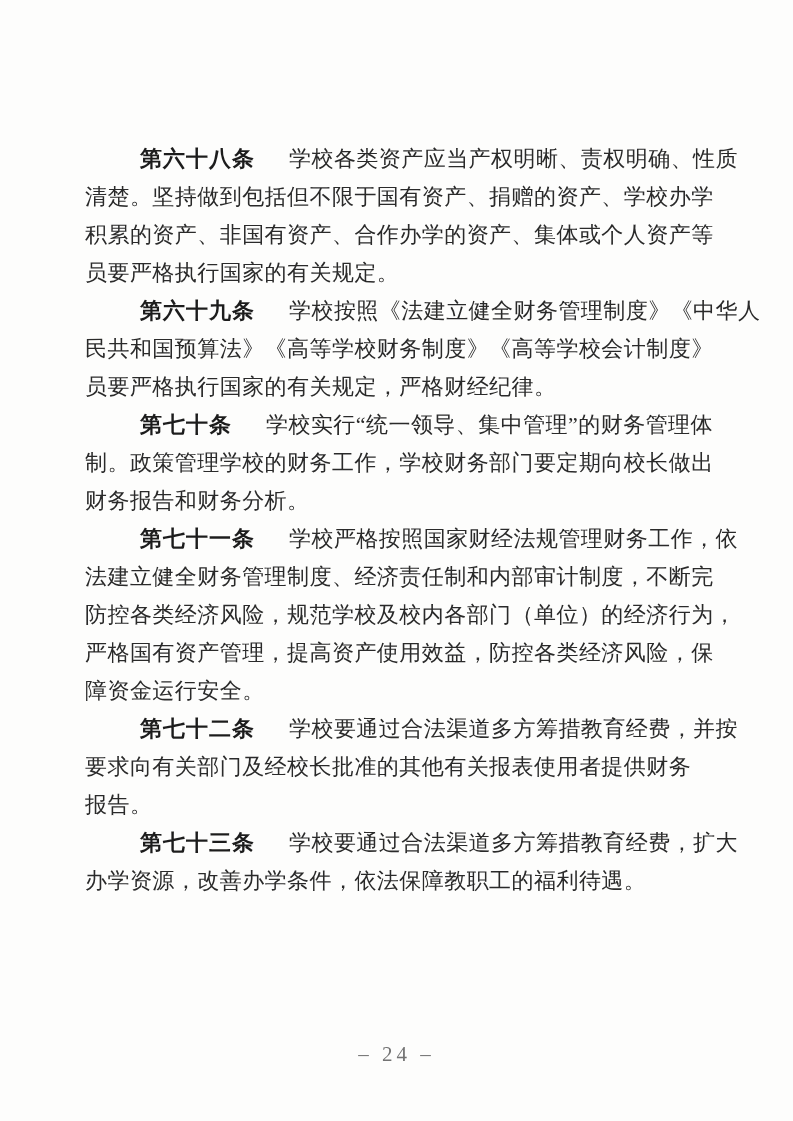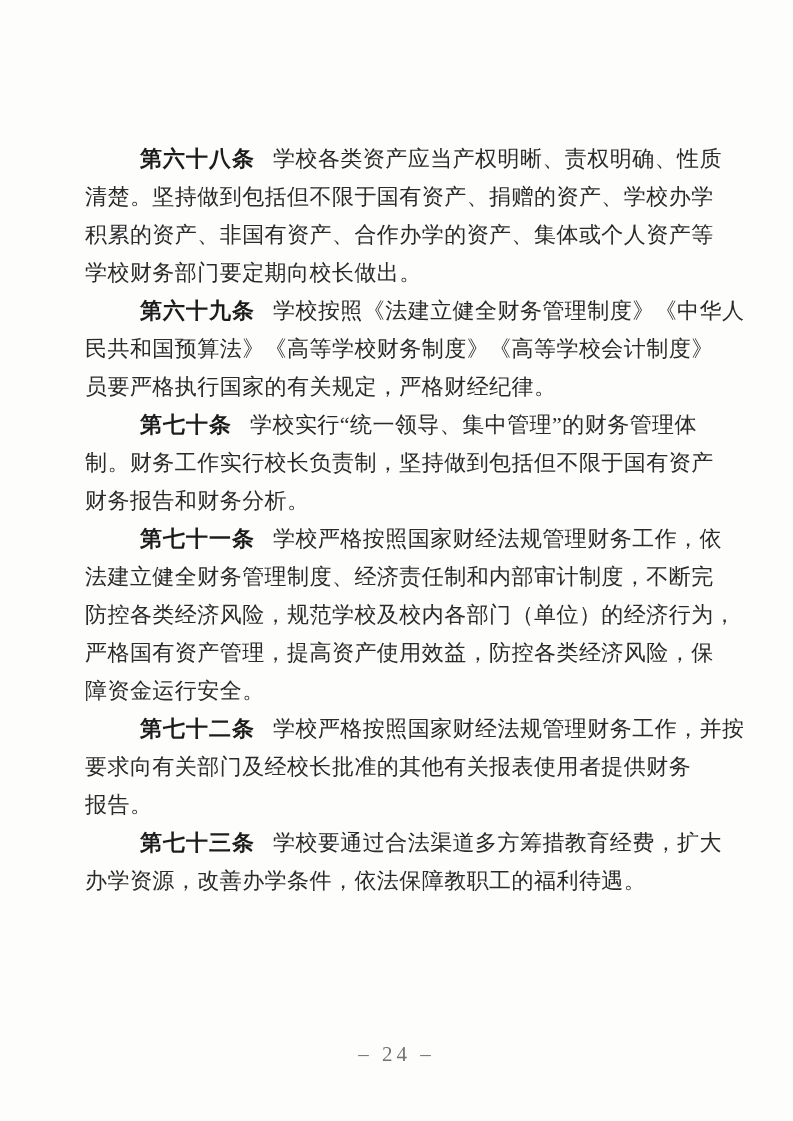--- a/index.html
+++ b/index.html
@@ -34,21 +34,21 @@
     white-space: nowrap;
     color: #2a2a2a;
   }
   .first-line {
     padding-left: 55px;
   }
   .article-no {
     font-family: "Liberation Sans", "DejaVu Sans", sans-serif;
     font-weight: 700;
     color: #1c1c1c;
-    margin-right: 18px;
+    margin-right: 34px;
     letter-spacing: 1px;
   }
   .page-number {
     position: absolute;
     left: 0;
     width: 793px;
     top: 1040px;
     height: 28px;
     line-height: 28px;
     text-align: center;
@@ -62,52 +62,52 @@
 <body>
 
 <div class="page">
   <div class="doc-body">
   <div class="paragraph">
     <div class="line first-line">
       <span class="article-no">第六十八条</span><span>学校各类资产应当产权明晰、责权明确、性质</span>
     </div>
   <div class="line">清楚。坚持做到包括但不限于国有资产、捐赠的资产、学校办学</div>
         <div class="line">积累的资产、非国有资产、合作办学的资产、集体或个人资产等</div>
-        <div class="line">学校财务部门要定期向校长做出。</div>
+        <div class="line">员要严格执行国家的有关规定。</div>
       </div>
 
   <div class="paragraph">
     <div class="line first-line">
       <span class="article-no">第六十九条</span><span>学校按照《法建立健全财务管理制度》《中华人</span>
     </div>
   <div class="line">民共和国预算法》《高等学校财务制度》《高等学校会计制度》</div>
         <div class="line">员要严格执行国家的有关规定，严格财经纪律。</div>
       </div>
 
   <div class="paragraph">
     <div class="line first-line">
       <span class="article-no">第七十条</span><span>学校实行“统一领导、集中管理”的财务管理体</span>
     </div>
-  <div class="line">制。财务工作实行校长负责制，坚持做到包括但不限于国有资产</div>
+  <div class="line">制。政策管理学校的财务工作，学校财务部门要定期向校长做出</div>
         <div class="line">财务报告和财务分析。</div>
       </div>
 
   <div class="paragraph">
     <div class="line first-line">
       <span class="article-no">第七十一条</span><span>学校严格按照国家财经法规管理财务工作，依</span>
     </div>
   <div class="line">法建立健全财务管理制度、经济责任制和内部审计制度，不断完</div>
         <div class="line">防控各类经济风险，规范学校及校内各部门（单位）的经济行为，</div>
         <div class="line">严格国有资产管理，提高资产使用效益，防控各类经济风险，保</div>
         <div class="line">障资金运行安全。</div>
       </div>
 
   <div class="paragraph">
     <div class="line first-line">
-      <span class="article-no">第七十二条</span><span>学校严格按照国家财经法规管理财务工作，并按</span>
+      <span class="article-no">第七十二条</span><span>学校要通过合法渠道多方筹措教育经费，并按</span>
     </div>
   <div class="line">要求向有关部门及经校长批准的其他有关报表使用者提供财务</div>
         <div class="line">报告。</div>
       </div>
 
   <div class="paragraph">
     <div class="line first-line">
       <span class="article-no">第七十三条</span><span>学校要通过合法渠道多方筹措教育经费，扩大</span>
     </div>
   <div class="line">办学资源，改善办学条件，依法保障教职工的福利待遇。</div>

